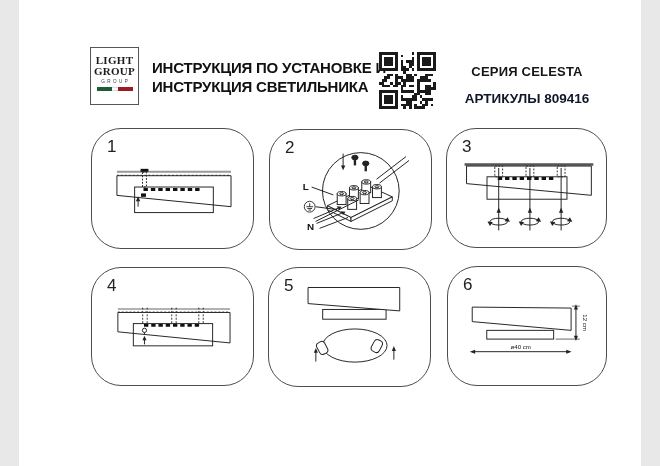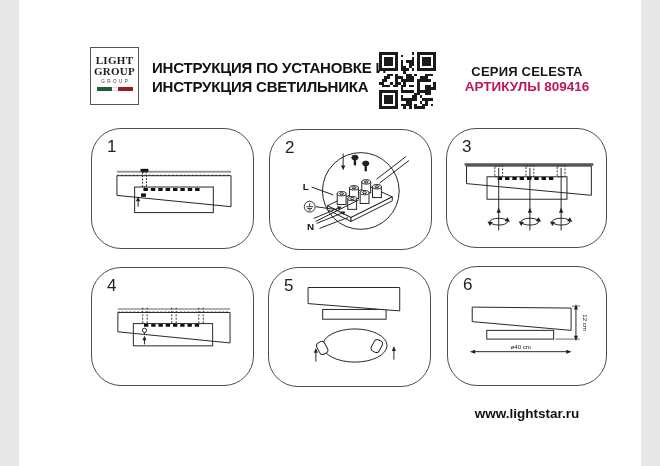--- a/index.html
+++ b/index.html
@@ -19,21 +19,21 @@
   .logo-flag span{height:100%;}
   .flag-g{width:15px;} .flag-w{width:6px;border-top:1px solid #ddd;border-bottom:1px solid #ddd;box-sizing:border-box;} .flag-r{width:15px;}
   .doc-title{
     position:absolute;left:133px;top:59px;width:236px;
     font-size:15px;font-weight:bold;line-height:1.26;letter-spacing:-.2px;color:#111;
   }
   .qr{position:absolute;left:360px;top:52px;width:57px;height:57px;}
   .qr svg{width:100%;height:100%;display:block;}
   .series-block{position:absolute;left:430px;top:64px;width:156px;text-align:center;}
   .series-line{font-size:13px;font-weight:bold;letter-spacing:.2px;color:#161616;}
-  .articles-line{font-size:13.5px;font-weight:bold;margin-top:0;color:#be185d;}
+  .articles-line{font-size:13.5px;font-weight:bold;margin-top:12px;color:#0f172a;}
   
   .panel{
     position:absolute;border:1px solid #4d4d4d;border-radius:30px;background:#fff;box-sizing:border-box;
   }
   .p1{left:72px;top:128px;width:163px;height:121px;}
   .p2{left:250px;top:129px;width:163px;height:121px;}
   .p3{left:427px;top:128px;width:161px;height:120px;}
   .p4{left:72px;top:267px;width:163px;height:119px;}
   .p5{left:249px;top:267px;width:163px;height:120px;}
   .p6{left:428px;top:266px;width:160px;height:120px;}
@@ -391,15 +391,14 @@
           <line x1="25" y1="87" x2="125" y2="87"></line>
           <polygon points="22.5,87 28,84.9 28,89.1" fill="#222" stroke="none"></polygon>
           <polygon points="127.5,87 122,84.9 122,89.1" fill="#222" stroke="none"></polygon>
         </g>
       </g>
       <text x="139" y="57" font-size="6.3" text-anchor="middle" transform="rotate(90 139 57)">12 cm</text>
       <text x="75" y="84" font-size="6.3" text-anchor="middle">ø40 cm</text>
     </svg>
   </div>
 
-  <div class="site-url">www.lightstar.ru</div>
 
 </div>
 
 </body></html>

